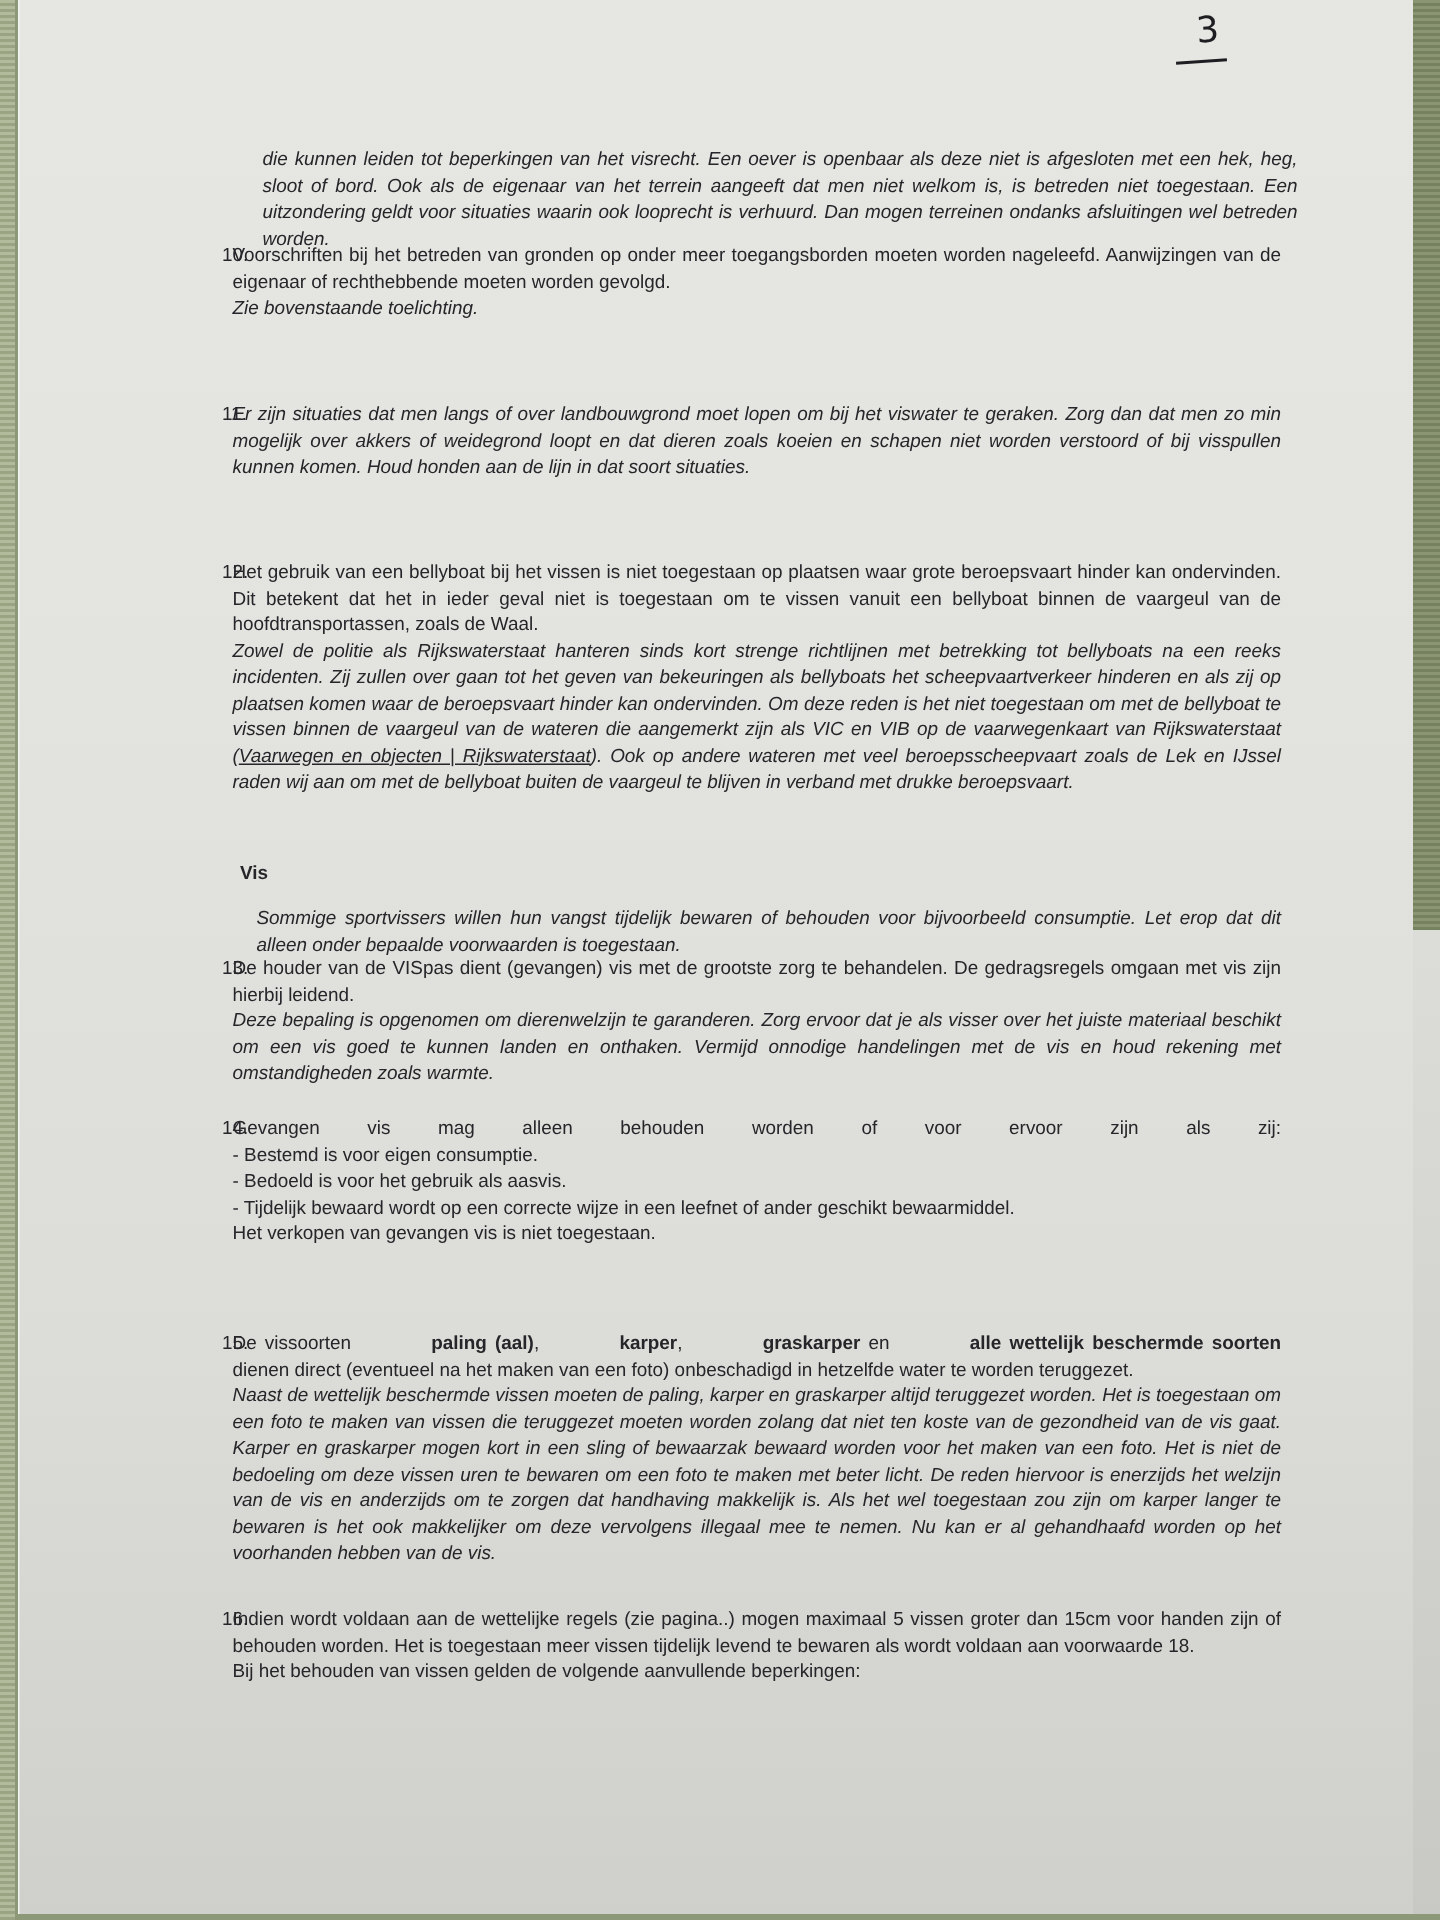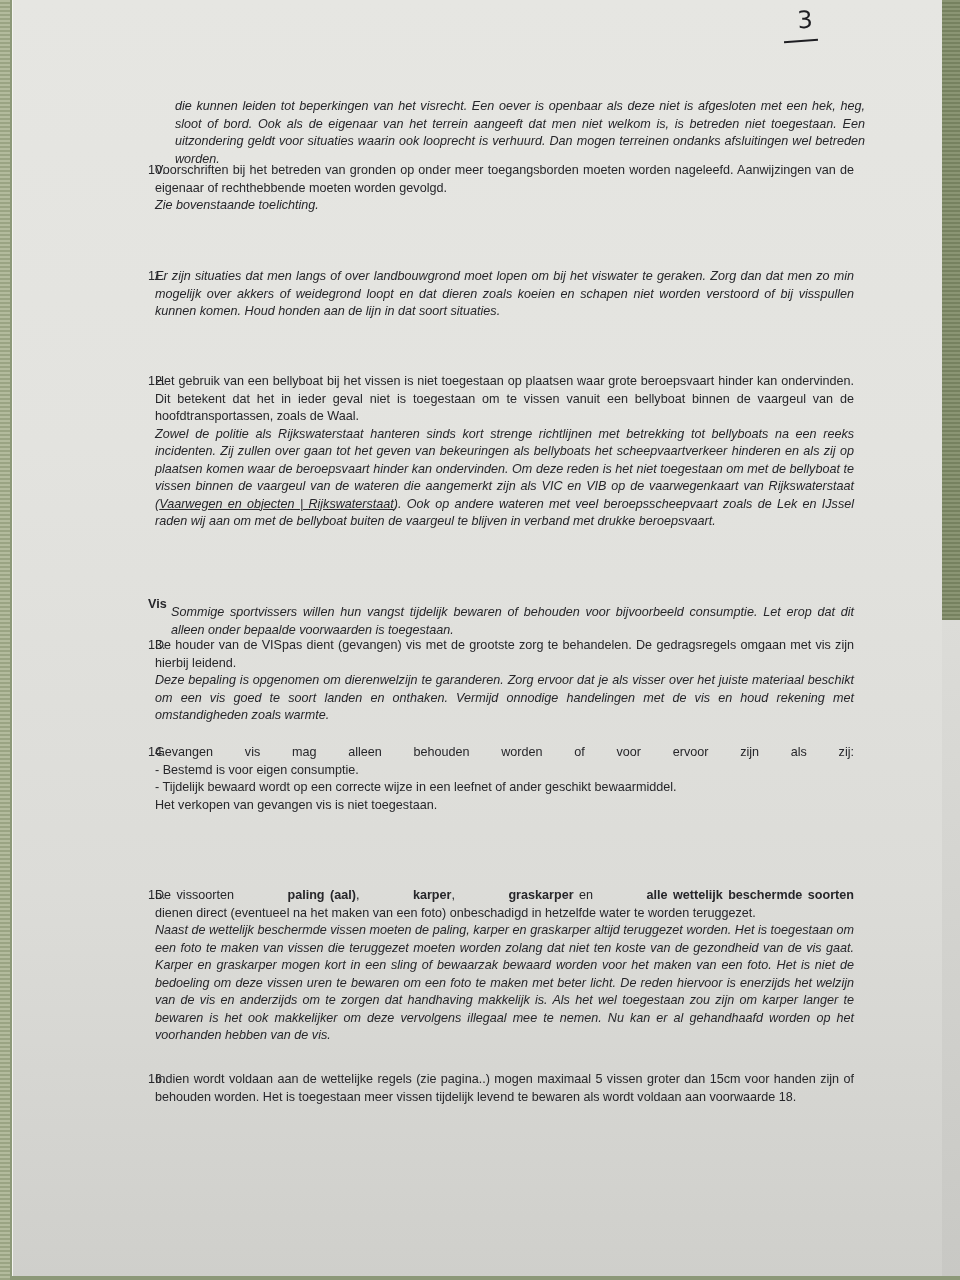--- a/index.html
+++ b/index.html
@@ -82,52 +82,54 @@
     <div class="item" style="top:373px;">
       <span class="num">12.</span>
       <div class="body">
         <p>Het gebruik van een bellyboat bij het vissen is niet toegestaan op plaatsen waar grote beroepsvaart hinder kan ondervinden. Dit betekent dat het in ieder geval niet is toegestaan om te vissen vanuit een bellyboat binnen de vaargeul van de hoofdtransportassen, zoals de Waal.</p>
         <p class="it">
           <span>Zowel de politie als Rijkswaterstaat hanteren sinds kort strenge richtlijnen met betrekking tot bellyboats na een reeks incidenten. Zij zullen over gaan tot het geven van bekeuringen als bellyboats het scheepvaartverkeer hinderen en als zij op plaatsen komen waar de beroepsvaart hinder kan ondervinden. Om deze reden is het niet toegestaan om met de bellyboat te vissen binnen de vaargeul van de wateren die aangemerkt zijn als VIC en VIB op de vaarwegenkaart van Rijkswaterstaat (</span><span class="link">Vaarwegen en objecten | Rijkswaterstaat</span><span>). Ook op andere wateren met veel beroepsscheepvaart zoals de Lek en IJssel raden wij aan om met de bellyboat buiten de vaargeul te blijven in verband met drukke beroepsvaart.</span>
         </p>
       </div>
     </div>
 
-    <div class="heading" style="top:596px;">Vis</div>
+    <div class="heading" style="top:574px;margin-left:12px;">Vis</div>
     <p class="para it" style="top:584px; left:23px; width:683px; text-align:justify;">Sommige sportvissers willen hun vangst tijdelijk bewaren of behouden voor bijvoorbeeld consumptie. Let erop dat dit alleen onder bepaalde voorwaarden is toegestaan.</p>
 
     <div class="item" style="top:637px;">
       <span class="num">13.</span>
       <div class="body">
         <p>De houder van de VISpas dient (gevangen) vis met de grootste zorg te behandelen. De gedragsregels omgaan met vis zijn hierbij leidend.</p>
-        <p class="it">Deze bepaling is opgenomen om dierenwelzijn te garanderen. Zorg ervoor dat je als visser over het juiste materiaal beschikt om een vis goed te soort landen en onthaken. Vermijd onnodige handelingen met de vis en houd rekening met omstandigheden zoals warmte.</p>
+        <p class="it">Deze bepaling is opgenomen om dierenwelzijn te garanderen. Zorg ervoor dat je als visser over het juiste materiaal beschikt om een vis goed te kunnen landen en onthaken. Vermijd onnodige handelingen met de vis en houd rekening met omstandigheden zoals warmte.</p>
       </div>
     </div>
 
     <div class="item" style="top:744px;">
       <span class="num">14.</span>
       <div class="body">
         <span class="just">Gevangen vis mag alleen behouden worden of voor ervoor zijn als zij:</span>
         <p>- Bestemd is voor eigen consumptie.</p>
+        <p>- Bedoeld is voor het gebruik als aasvis.</p>
         <p>- Tijdelijk bewaard wordt op een correcte wijze in een leefnet of ander geschikt bewaarmiddel.</p>
         <p>Het verkopen van gevangen vis is niet toegestaan.</p>
       </div>
     </div>
 
     <div class="item" style="top:887px;">
       <span class="num">15.</span>
       <div class="body">
         <p>
           <span>De vissoorten </span><span class="b">paling (aal)</span><span>, </span><span class="b">karper</span><span>, </span><span class="b">graskarper</span><span> en </span><span class="b">alle wettelijk beschermde soorten</span><span> dienen direct (eventueel na het maken van een foto) onbeschadigd in hetzelfde water te worden teruggezet.</span>
         </p>
         <p class="it">Naast de wettelijk beschermde vissen moeten de paling, karper en graskarper altijd teruggezet worden. Het is toegestaan om een foto te maken van vissen die teruggezet moeten worden zolang dat niet ten koste van de gezondheid van de vis gaat. Karper en graskarper mogen kort in een sling of bewaarzak bewaard worden voor het maken van een foto. Het is niet de bedoeling om deze vissen uren te bewaren om een foto te maken met beter licht. De reden hiervoor is enerzijds het welzijn van de vis en anderzijds om te zorgen dat handhaving makkelijk is. Als het wel toegestaan zou zijn om karper langer te bewaren is het ook makkelijker om deze vervolgens illegaal mee te nemen. Nu kan er al gehandhaafd worden op het voorhanden hebben van de vis.</p>
       </div>
     </div>
 
     <div class="item" style="top:1071px;">
       <span class="num">16.</span>
       <div class="body">
         <p>Indien wordt voldaan aan de wettelijke regels (zie pagina..) mogen maximaal 5 vissen groter dan 15cm voor handen zijn of behouden worden. Het is toegestaan meer vissen tijdelijk levend te bewaren als wordt voldaan aan voorwaarde 18.</p>
+        <p>Bij het behouden van vissen gelden de volgende aanvullende beperkingen:</p>
       </div>
     </div>
 
   </div>
 </div>
 
 </body></html>

